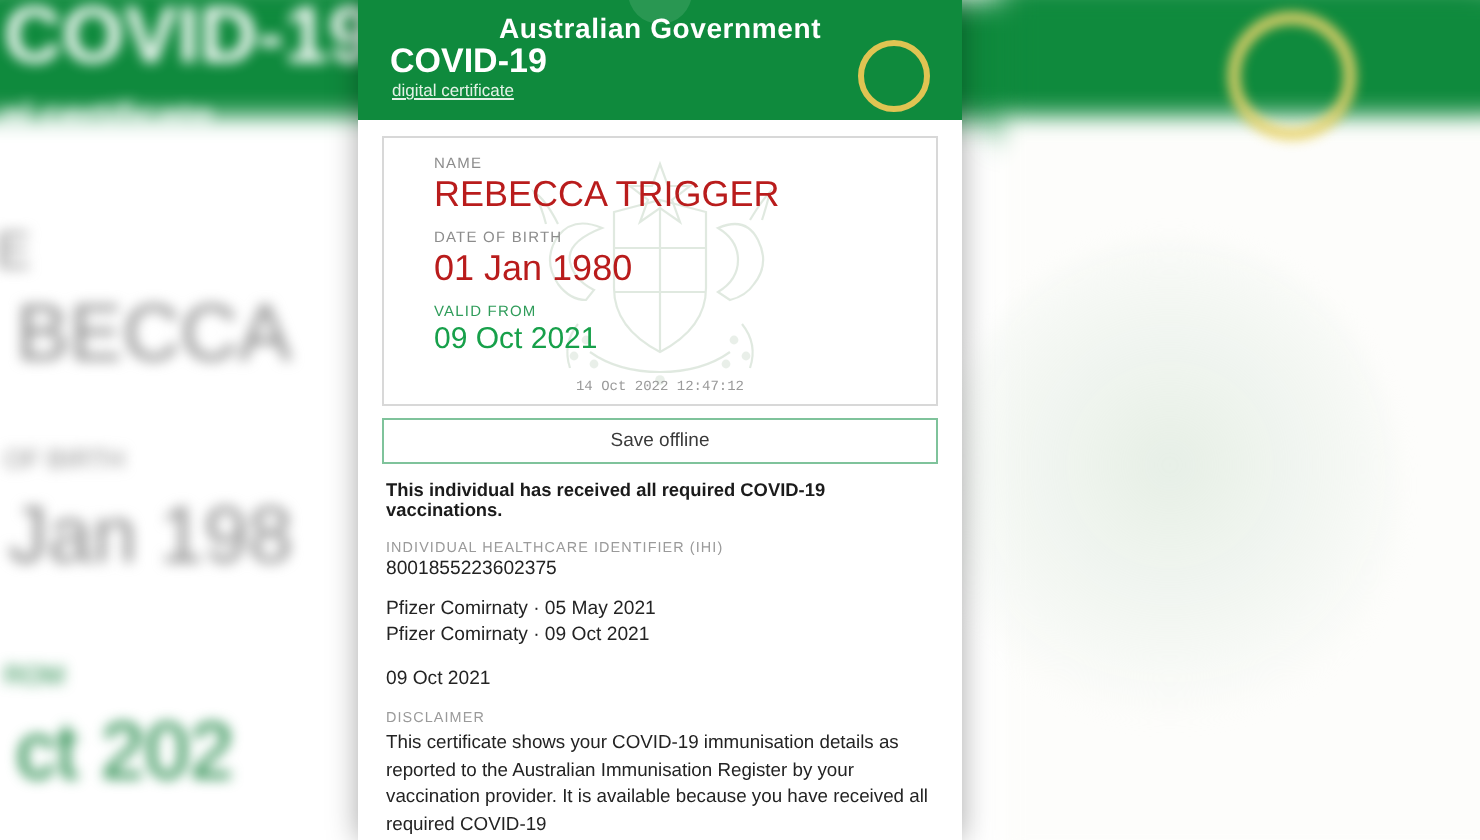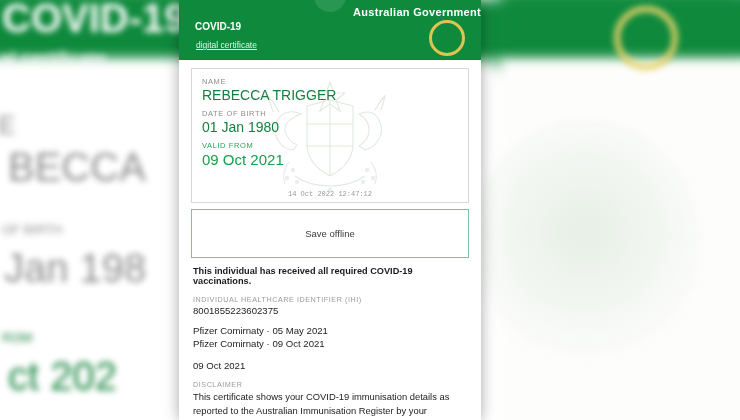--- a/index.html
+++ b/index.html
@@ -113,32 +113,32 @@
     position: relative;
     height: 60px;
     background: #0f8a3d;
     overflow: hidden;
   }
   .gov-title {
     position: absolute;
     top: 6px;
     left: 0;
     right: 0;
-    text-align: right;
+    text-align: center;
     color: #ffffff;
-    font-size: 11px;
+    font-size: 14px;
     font-weight: bold;
     letter-spacing: .3px;
   }
   .covid-label {
     position: absolute;
     left: 16px;
     top: 21px;
     color: #ffffff;
-    font-size: 10px;
+    font-size: 17px;
     font-weight: bold;
   }
   .digital-cert {
     position: absolute;
     left: 17px;
     top: 40px;
     color: #e3f2e6;
     font-size: 8.5px;
     text-decoration: underline;
   }
@@ -162,20 +162,21 @@
   }
 
   
   .detail-panel {
     position: relative;
     margin: 8px 12px 0 12px;
     background: #ffffff;
     border: 1px solid #d8d8d8;
     height: 133px;
     overflow: hidden;
+    padding-left: 15px;
   }
   .crest-watermark {
     position: absolute;
     left: 50%;
     top: 50%;
     transform: translate(-50%, -50%);
     width: 190px;
     height: 140px;
     opacity: .30;
     pointer-events: none;
@@ -186,22 +187,22 @@
     padding: 0 10px;
   }
   .field-label {
     color: #8c8c8c;
     font-size: 7.5px;
     letter-spacing: .6px;
     text-transform: uppercase;
     margin-bottom: 1px;
   }
   .field-value {
-    color: #15803d;
-    font-size: 14px;
+    color: #b91c1c;
+    font-size: 18px;
     margin-bottom: 6px;
   }
   .field-label.green { color: #2f9c5a; }
   .field-value.green { color: #17a04a; font-size: 15px; }
   .pad-top { padding-top: 8px; }
   .timestamp {
     position: absolute;
     bottom: 4px;
     left: 0;
     right: 0;
@@ -210,21 +211,21 @@
     font-size: 7px;
     font-family: "Liberation Mono", monospace;
     z-index: 2;
   }
 
   .save-offline {
     display: block;
     margin: 6px 12px 0 12px;
     width: calc(100% - 24px);
     box-sizing: border-box;
-    padding: 18px 0;
+    padding: 5px 0;
     background: #ffffff;
     border: 1px solid #7fc39b;
     color: #3a3a3a;
     font-size: 9.5px;
     font-family: "Liberation Sans", sans-serif;
     text-align: center;
     cursor: pointer;
   }
 
   .body-section {

